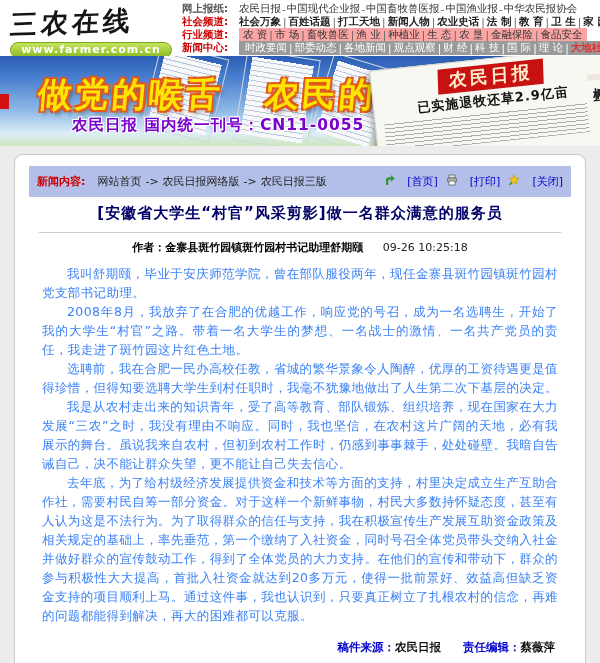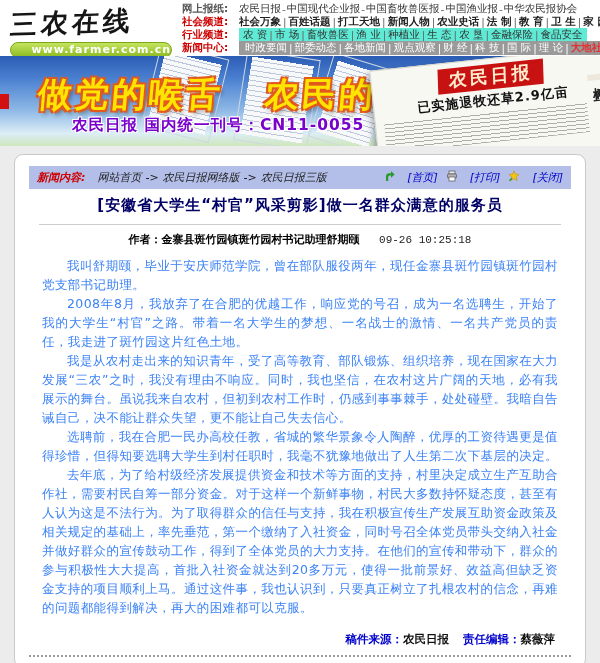--- a/index.html
+++ b/index.html
@@ -5,33 +5,33 @@
   * { box-sizing: border-box; margin: 0; padding: 0; }
   html,body { width:600px; height:663px; overflow:hidden;
     font-family:"DejaVu Sans","Liberation Sans",sans-serif; background:#fff; }
 
   
   .site-header { display:flex; height:56px; background:#fff; }
   .logo { width:182px; flex:none; padding:4px 6px 3px 10px; }
   .logo-cal { font-family:"DejaVu Serif","Liberation Serif",serif; font-weight:bold;
     font-size:27px; color:#151515; letter-spacing:4px; transform:rotate(-2deg) skewX(-6deg);
     white-space:nowrap; }
-  .logo-pill { margin-top:2px; width:162px; text-align:right;
+  .logo-pill { margin-top:2px; width:162px; text-align:center;
     background:linear-gradient(#c4e45e,#8cbb22); border:1px solid #7aa618; border-radius:9px;
     color:#fff; font-weight:bold; font-size:11px; letter-spacing:1px; padding:0 0 1px; }
   .top-nav { flex:1; display:flex; flex-direction:column; gap:1px; padding-top:3px; overflow:hidden; }
   .nav-row { display:flex; align-items:center; height:12px; font-size:10.5px; white-space:nowrap; }
   .nav-label { flex:none; width:57px; font-weight:bold; color:#cc0000; }
   .row1 .nav-label { color:#555; }
   .nav-links { display:flex; align-items:center; }
   .nav-link { color:#333; cursor:pointer; }
   .nav-sep { margin:0 2px; color:#666; }
   .row1 .nav-sep { margin:0 1px; }
   .row2 .nav-link { font-weight:bold; color:#222; }
-  .row3 .nav-links { background:#5eead4; padding:0 4px; }
+  .row3 .nav-links { background:#fca5a5; padding:0 4px; }
   .row4 .nav-links { background:#9a9a9a; padding:0 6px; min-width:360px; }
   .row4 .nav-link, .row4 .nav-sep { color:#fff; }
   .row4 .nav-link.hl { color:#e23030; font-weight:bold; }
 
   
   .banner { position:relative; height:90px; overflow:hidden;
     background:linear-gradient(180deg,#2a5cb4 0%,#4a80d0 25%,#8db8e6 60%,#dceef6 86%,#cfe6bc 100%); }
   .paper { position:absolute; background:#f6f8fa; border:1px solid #cfd8e0;
     background-image:repeating-linear-gradient(0deg,rgba(40,70,140,.28) 0 1px,transparent 1px 5px);
     background-clip:content-box; padding:6px 5px; }
@@ -55,41 +55,41 @@
   .np-head { text-align:center; font-weight:bold; font-size:13px; color:#111; letter-spacing:1px; }
   .np-cols { margin:3px 26px 0 8px; height:30px;
     background:repeating-linear-gradient(0deg,rgba(0,0,0,.3) 0 1px,transparent 1px 4px); }
   .np-side { position:absolute; right:3px; top:26px; writing-mode:vertical-rl;
     font-weight:bold; font-size:13px; color:#222; background:#eee8dc; padding:3px 1px; }
 
   
   .main-wrap { background:#ececec; padding:8px 14px 10px; }
   .content-box { background:#fff; border:1px solid #c9c9c9; border-radius:9px;
     padding:11px 14px 6px; min-height:452px; }
-  .crumb-bar { display:flex; align-items:center; background:#b3bfe8; height:23px;
-    padding:0 8px; font-size:11px;font-style:italic; }
+  .crumb-bar { display:flex; align-items:center; background:#b3bfe8; height:31px;
+    padding:0 8px; font-size:11px; }
   .crumb-label { color:#cc0000; font-weight:bold; margin-right:12px; flex:none; }
   .crumb-items { color:#222; }
   .crumb-item { cursor:pointer; }
   .crumb-sep { margin:0 4px; }
   .crumb-actions { margin-left:auto; display:flex; align-items:center; gap:8px; }
   .crumb-action { display:flex; align-items:center; gap:12px; color:#0000cc; cursor:pointer; }
   .crumb-action svg { width:12px; height:12px; }
   .art-title { text-align:center; font-size:15px; font-weight:bold; color:#000066;
     margin:7px 0 9px; letter-spacing:1px; }
   .divider { border-top:1px solid #ccc; margin:0 10px 7px; }
   .byline { text-align:center; font-size:11px; color:#000; margin-bottom:9px; }
   .byline .author { font-weight:bold; }
-  .byline .time { margin-left:16px; color:#222;font-family:Liberation Mono, monospace; }
+  .byline .time { margin-left:16px; color:#222; }
   .body-text { padding:0 13px; }
   .body-text p { text-indent:2em; font-size:12.5px; line-height:19px; color:#3b82f6;
     text-align:justify; letter-spacing:.4px; }
   .source-line { text-align:right; padding-right:16px; margin-top:15px;
     font-size:11.5px; font-weight:bold; color:#111; }
-  .source-line .lbl { color:#0000cc; }
+  .source-line .lbl { color:#0000cc;margin-left:8px; }
   .source-line .gap { display:inline-block; width:14px; }
   .dotted { border-bottom:2px dotted #9a9a9a; margin:8px 0 4px; }
 </style>
 </head>
 <body>
 
 <header class="site-header">
   <div class="logo">
     <div class="logo-cal">三农在线</div>
     <div class="logo-pill">www.farmer.com.cn</div>
@@ -231,22 +231,22 @@
     <div class="divider"></div>
 
     <div class="byline">
       <span class="author">作者：金寨县斑竹园镇斑竹园村书记助理舒期颐</span>
       <span class="time">09-26 10:25:18</span>
     </div>
 
     <div class="body-text">
         <p>我叫舒期颐，毕业于安庆师范学院，曾在部队服役两年，现任金寨县斑竹园镇斑竹园村党支部书记助理。</p>
         <p>2008年8月，我放弃了在合肥的优越工作，响应党的号召，成为一名选聘生，开始了我的大学生“村官”之路。带着一名大学生的梦想、一名战士的激情、一名共产党员的责任，我走进了斑竹园这片红色土地。</p>
+        <p>选聘前，我在合肥一民办高校任教，省城的繁华景象令人陶醉，优厚的工资待遇更是值得珍惜，但得知要选聘大学生到村任职时，我毫不犹豫地做出了人生第二次下基层的决定。</p>
         <p>我是从农村走出来的知识青年，受了高等教育、部队锻炼、组织培养，现在国家在大力发展“三农”之时，我没有理由不响应。同时，我也坚信，在农村这片广阔的天地，必有我展示的舞台。虽说我来自农村，但初到农村工作时，仍感到事事棘手，处处碰壁。我暗自告诫自己，决不能让群众失望，更不能让自己失去信心。</p>
-        <p>选聘前，我在合肥一民办高校任教，省城的繁华景象令人陶醉，优厚的工资待遇更是值得珍惜，但得知要选聘大学生到村任职时，我毫不犹豫地做出了人生第二次下基层的决定。</p>
         <p>去年底，为了给村级经济发展提供资金和技术等方面的支持，村里决定成立生产互助合作社，需要村民自筹一部分资金。对于这样一个新鲜事物，村民大多数持怀疑态度，甚至有人认为这是不法行为。为了取得群众的信任与支持，我在积极宣传生产发展互助资金政策及相关规定的基础上，率先垂范，第一个缴纳了入社资金，同时号召全体党员带头交纳入社金并做好群众的宣传鼓动工作，得到了全体党员的大力支持。在他们的宣传和带动下，群众的参与积极性大大提高，首批入社资金就达到20多万元，使得一批前景好、效益高但缺乏资金支持的项目顺利上马。通过这件事，我也认识到，只要真正树立了扎根农村的信念，再难的问题都能得到解决，再大的困难都可以克服。</p>
       </div>
 
     <div class="source-line">
       <span class="lbl">稿件来源：</span><span>农民日报</span><span class="gap"></span><span class="lbl">责任编辑：</span><span>蔡薇萍</span>
     </div>
     <div class="dotted"></div>
   </div>
 </div>
 

